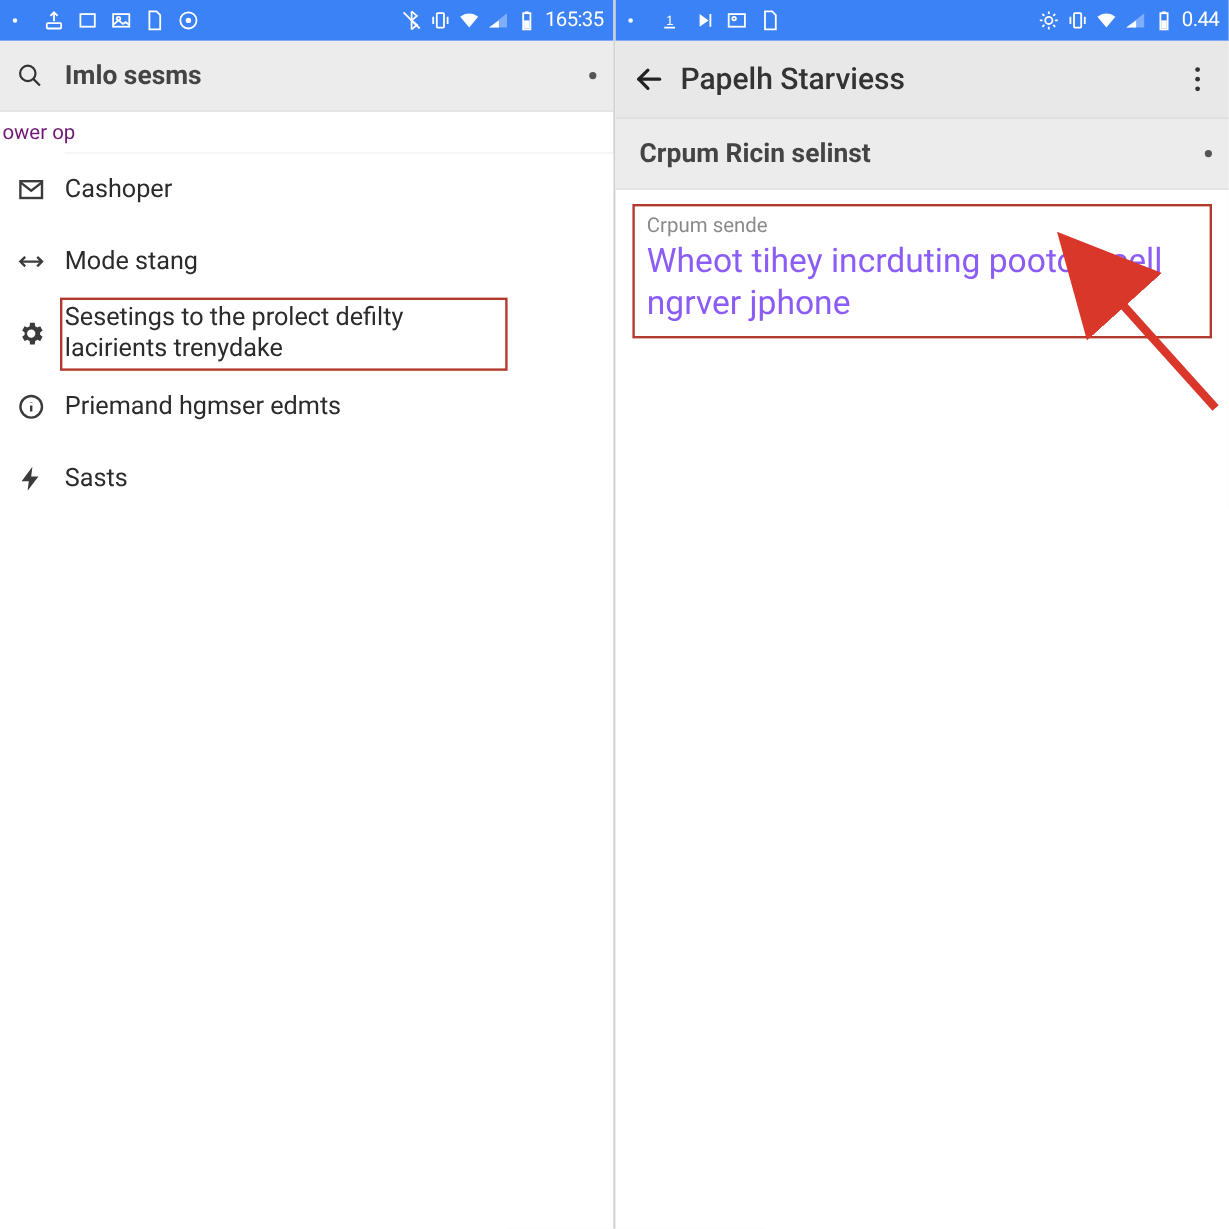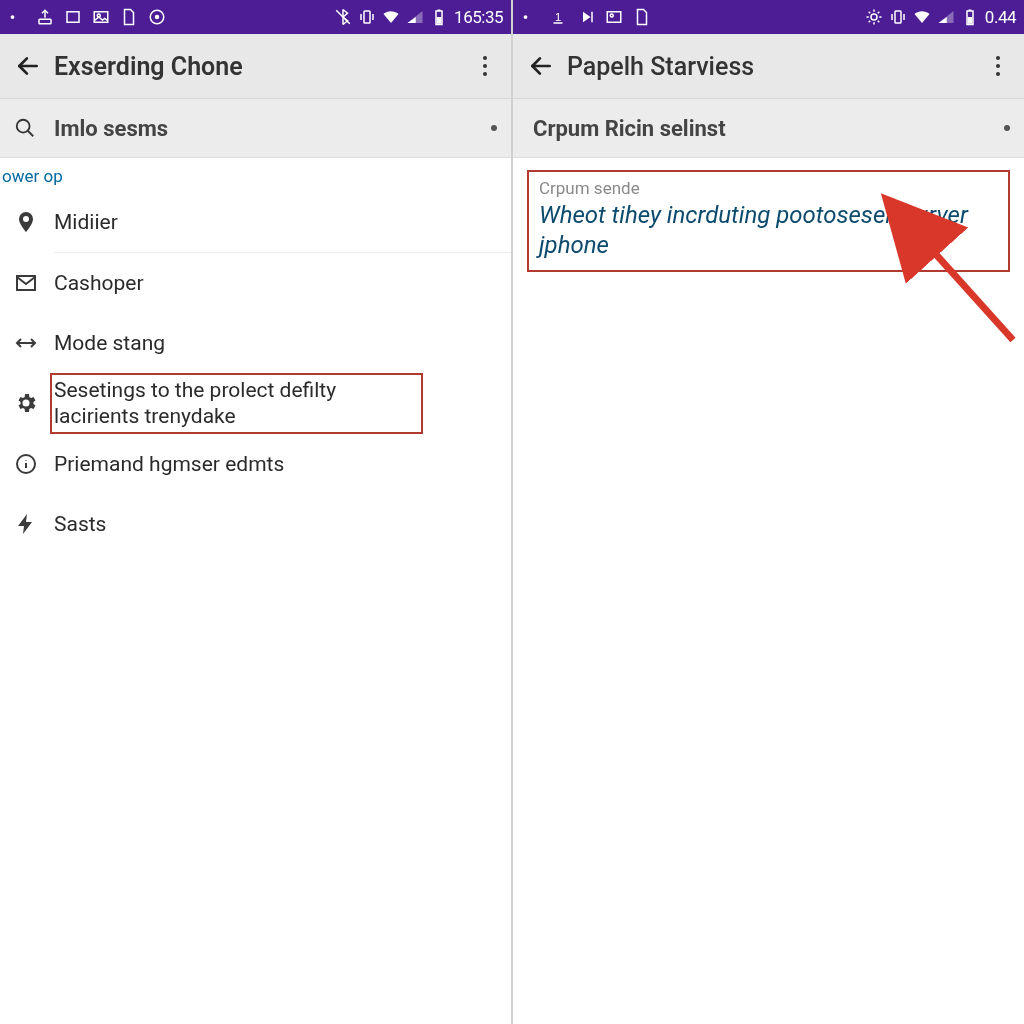--- a/index.html
+++ b/index.html
@@ -27,21 +27,21 @@
     position: relative;
   }
   .divider-v {
     width: 2px;
     background: #d0d0d0;
   }
 
   
   .status-bar {
     height: 34px;
-    background: #4c1d95;
+    background: #3b82f6;
     color: #fff;
     display: flex;
     align-items: center;
     padding: 0 8px;
     font-size: 16px;
     letter-spacing: -0.5px;
     justify-content: space-between;
   }
   .status-left, .status-right {
     display: flex;
@@ -112,21 +112,21 @@
     color: #444;
   }
   .sub-dot {
     width: 6px; height: 6px; background:#555; border-radius:50%;
   }
 
   
   .section-caption {
     padding: 8px 0 6px 2px;
     font-size: 17px;
-    color: #0369a1;
+    color: #701a75;
   }
 
   
   .list {
     display: flex;
     flex-direction: column;
     background:#fff;
   }
   .row {
     display: flex;
@@ -176,24 +176,23 @@
     border: 2px solid #b23a2e;
     padding: 6px 10px 10px 10px;
     position: relative;
   }
   .card-title {
     font-size: 17px;
     color: #8a8a8a;
     margin-bottom: 2px;
   }
   .card-body {
-    font-size: 24px;
-    color: #0c4a6e;
+    font-size: 28px;
+    color: #8b5cf6;
     line-height: 1.25;
-    font-style: italic;
   }
 
   
   .arrow {
     position: absolute;
     pointer-events: none;
   }
 </style>
 </head>
 <body>
@@ -269,61 +268,36 @@
           <svg viewBox="0 0 24 24" fill="#fff">
               <rect x="8" y="4" width="8" height="18" fill="none" stroke="#fff" stroke-width="2"></rect>
               <rect x="10" y="2" width="4" height="2"></rect>
               <rect x="9" y="12" width="6" height="9"></rect>
             </svg>
         </span>
         <span class="time">165:35</span>
       </div>
     </div>
 
-    <div class="app-bar">
-      <div class="back-btn">
-        <svg viewBox="0 0 24 24" fill="none" stroke="#222" stroke-width="2.5" stroke-linecap="round" stroke-linejoin="round">
-            <path d="M20 12H4"></path>
-            <path d="M11 5l-7 7 7 7"></path>
-          </svg>
-      </div>
-      <div class="app-title">Exserding Chone</div>
-      <div class="overflow">
-        <div class="dots">
-            <span></span>
-            <span></span>
-            <span></span>
-          </div>
-      </div>
-    </div>
 
     <div class="sub-bar">
       <div class="icon-slot">
         <svg viewBox="0 0 24 24" fill="none" stroke="#333" stroke-width="2">
             <circle cx="10" cy="10" r="7"></circle>
             <path d="M21 21l-6-6"></path>
           </svg>
       </div>
       <div class="sub-text">Imlo sesms</div>
       <div class="sub-dot"></div>
     </div>
 
     <div class="section-caption">ower op</div>
 
     <div class="list">
 
-      <div class="row">
-        <div class="icon">
-          <svg viewBox="0 0 24 24" fill="#3b3b3b">
-              <path d="M12 2a7 7 0 0 0-7 7c0 5 7 13 7 13s7-8 7-13a7 7 0 0 0-7-7z"></path>
-              <circle cx="12" cy="9" r="3" fill="#fff"></circle>
-            </svg>
-        </div>
-        <div class="label">Midiier</div>
-      </div>
       <div class="thin-sep"></div>
 
       <div class="row">
         <div class="icon">
           <svg viewBox="0 0 24 24" fill="none" stroke="#3b3b3b" stroke-width="2">
               <rect x="3" y="5" width="18" height="14"></rect>
               <path d="M3 6l9 7 9-7"></path>
             </svg>
         </div>
         <div class="label">Cashoper</div>

